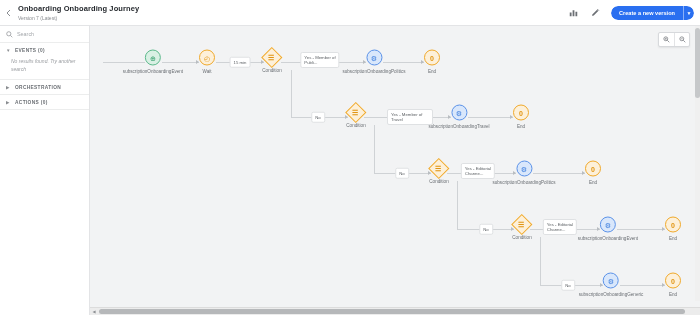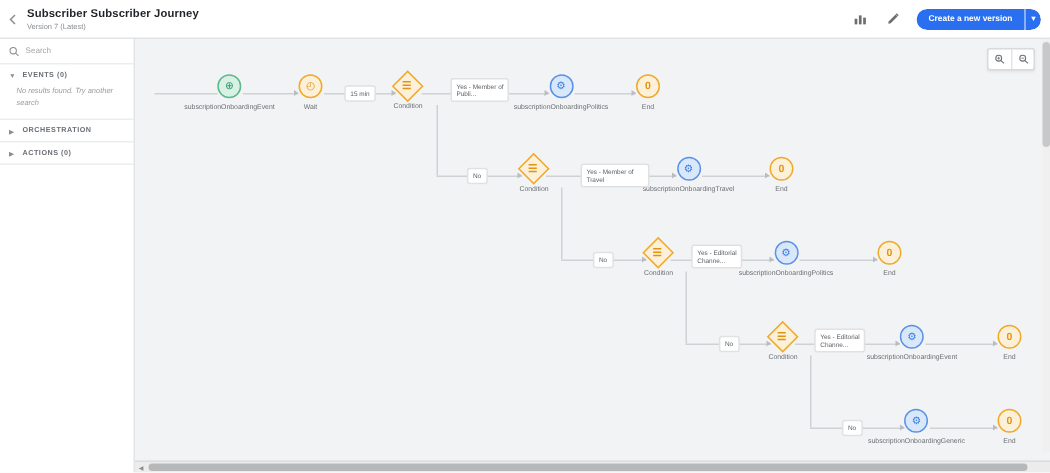--- a/index.html
+++ b/index.html
@@ -170,21 +170,21 @@
 
 <div id="app">
 
   <div class="header">
     <div class="back-btn">
       <svg width="5" height="8" viewBox="0 0 5 8">
           <path d="M4 1L1 4l3 3" stroke="#8a8d91" stroke-width="1" fill="none"></path>
         </svg>
     </div>
     <div class="title-block">
-      <div class="page-title">Subscriber Subscriber Journey</div>
+      <div class="page-title">Onboarding Onboarding Journey</div>
       <div class="page-subtitle">Version 7 (Latest)</div>
     </div>
     <div class="header-right">
       <div class="hicon">
         <svg width="9" height="9" viewBox="0 0 12 12">
             <rect x="1" y="6" width="2.4" height="5" fill="#6b6f74"></rect>
             <rect x="4.8" y="3" width="2.4" height="8" fill="#6b6f74"></rect>
             <rect x="8.6" y="5" width="2.4" height="6" fill="#6b6f74"></rect>
           </svg>
       </div>

